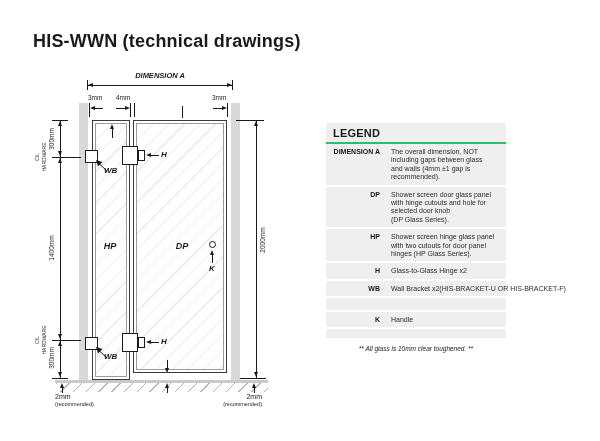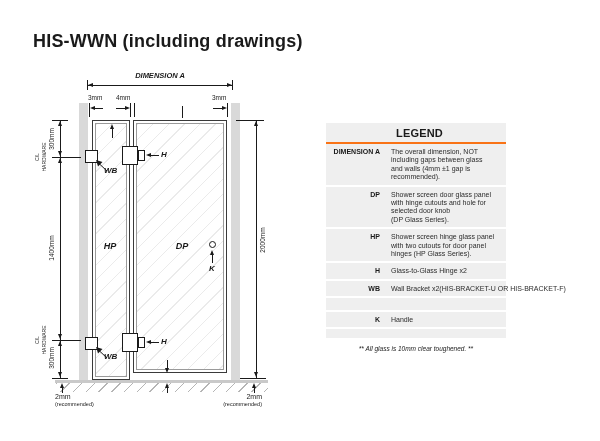--- a/index.html
+++ b/index.html
@@ -38,34 +38,34 @@
 
   .bnote { position:absolute; line-height:1.3; }
   .bnote .v { font-size:7px; display:block; }
   .bnote .vi{ font-size:7.5px; font-weight:bold; font-style:italic; display:block; }
   .bnote .n { font-size:5.5px; display:block; white-space:pre-line; }
   .bnote .ni{ font-size:5.5px; font-style:italic; display:block; white-space:pre-line; }
   .bnote.c { text-align:center; }
   .bnote.r { text-align:right; }
 
   .legend { position:absolute; left:326px; top:123px; width:180px; height:215px; background:var(--legend-bg); }
-  .legend-header { font-size:11px; font-weight:bold; padding:4px 0 3px 7px; border-bottom:2px solid #f97316; letter-spacing:.2px;text-align:center; }
+  .legend-header { font-size:11px; font-weight:bold; padding:4px 0 3px 7px; border-bottom:2px solid #22c55e; letter-spacing:.2px; }
   .legend-row { display:flex; border-bottom:2px solid #fff; padding:4px 0 3px; }
   .legend-row.empty { min-height:14px; }
   .lr-term { width:54px; flex:none; text-align:right; font-weight:bold; font-size:7px; line-height:1.2; }
   .lr-desc { margin-left:11px; font-size:7px; line-height:1.2; color:#2b2b2b; white-space:pre; }
   .legend-foot { position:absolute; left:326px; top:345px; width:180px; text-align:center;
                  font-size:6.5px; font-style:italic; }
 </style>
 </head>
 <body>
 
 <div id="page">
 
-  <div class="title" style="left:33px;top:31px">HIS-WWN (including drawings)</div>
+  <div class="title" style="left:33px;top:31px">HIS-WWN (technical drawings)</div>
 
   <div class="dima" style="left:110px;top:71px;width:100px">DIMENSION A</div>
   <div class="hl" style="left:88px;top:85px;width:144px"></div>
   <div class="vl" style="left:87px;top:80px;height:10px"></div>
   <div class="vl" style="left:232px;top:80px;height:10px"></div>
   <div class="arr left" style="left:88px;top:83px"></div>
   <div class="arr right" style="left:227px;top:83px"></div>
 
   <div class="lbl" style="left:88px;top:94px">3mm</div>
   <div class="lbl" style="left:116px;top:94px">4mm</div>

